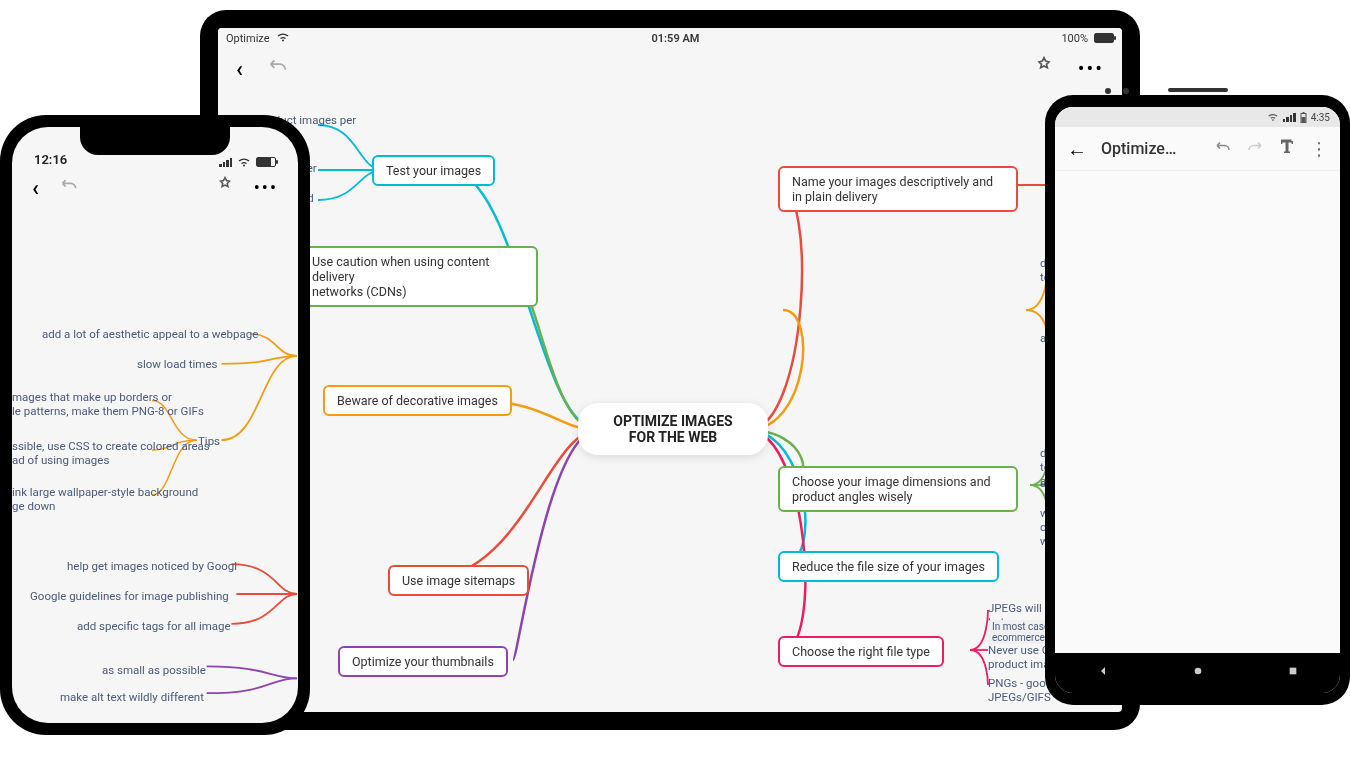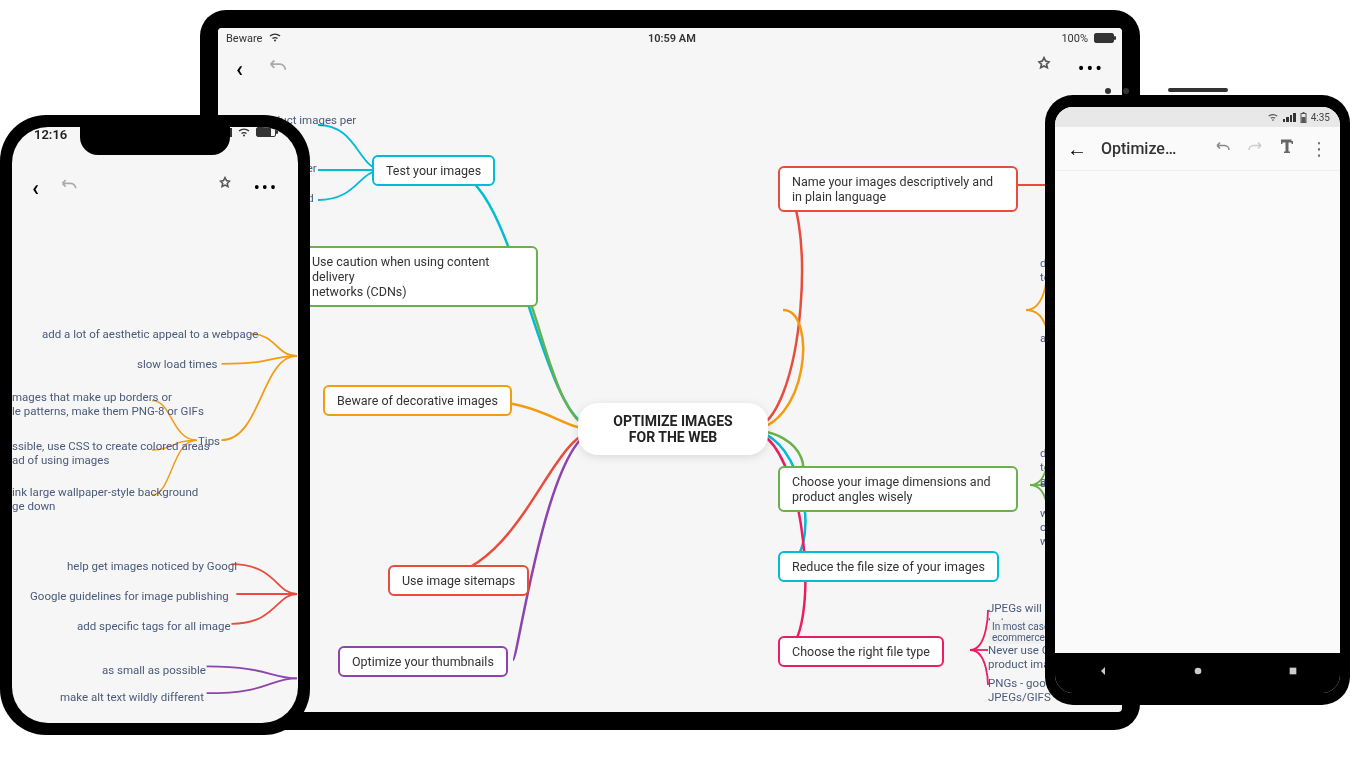--- a/index.html
+++ b/index.html
@@ -25,21 +25,21 @@
 .node{position:absolute;background:#fff;border:2px solid;border-radius:6px;padding:6px 12px;font-size:12.5px;color:#333;max-width:240px}
 .leaf{position:absolute;font-size:11.5px;color:#4a5a7a}
 
 
 .connectors{position:absolute;top:0;left:0;width:100%;height:100%;pointer-events:none}
 
 
 .iphone{position:absolute;left:0px;top:115px;width:310px;height:620px;background:#000;border-radius:46px;padding:12px}
 .iphone-screen{width:100%;height:100%;background:#f6f6f6;border-radius:36px;overflow:hidden;position:relative}
 .notch{position:absolute;top:0;left:50%;transform:translateX(-50%);width:150px;height:28px;background:#000;border-radius:0 0 18px 18px;z-index:5}
-.iphone-status{height:40px;display:flex;justify-content:space-between;align-items:flex-start;padding:0 22px;font-size:13px;font-weight:600;color:#222}
+.iphone-status{height:40px;display:flex;justify-content:space-between;align-items:flex-end;padding:0 22px;font-size:13px;font-weight:600;color:#222}
 .iphone-toolbar{height:40px;display:flex;justify-content:space-between;align-items:center;padding:0 20px}
 .iphone-toolbar .left,.iphone-toolbar .right{display:flex;gap:20px;align-items:center}
 .iphone-canvas{position:absolute;top:80px;left:0;right:0;bottom:0}
 
 
 .android{position:absolute;right:0px;top:95px;width:305px;height:610px;background:#000;border-radius:28px;padding:12px 10px}
 .android-screen{width:100%;height:100%;background:#fafafa;border-radius:18px;overflow:hidden;position:relative;display:flex;flex-direction:column}
 .android-speaker{position:absolute;top:-7px;left:50%;transform:translateX(-50%);width:60px;height:4px;background:#333;border-radius:2px}
 .android-dots{position:absolute;top:-7px;left:60px;display:flex;gap:12px}
 .android-dots span{width:6px;height:6px;border-radius:50%;background:#333}
@@ -57,28 +57,28 @@
 .batt::after{content:'';position:absolute;right:-3px;top:2px;width:2px;height:4px;background:#333;border-radius:1px}
 .batt i{display:block;height:100%;background:#333;width:80%}
 </style>
 </head>
 <body>
 
 <div class="tablet">
   <div class="tablet-screen">
     <div class="ipad-status">
       <div class="left">
-        <span>Beware</span>
+        <span>Optimize</span>
         <span>
           <svg width="14" height="10" viewBox="0 0 14 10">
               <path d="M7 9.5a1 1 0 100-2 1 1 0 000 2zm-3-3.5a5 5 0 016 0l-1 1a3.5 3.5 0 00-4 0zM1.5 3.5a9 9 0 0111 0l-1 1a7.5 7.5 0 00-9 0z" fill="#333"></path>
             </svg>
         </span>
       </div>
-      <div style="font-weight:600">10:59 AM</div>
+      <div style="font-weight:600">01:59 AM</div>
       <div class="right">
         <span>100%</span>
         <span class="batt">
             <i style="width:100%"></i>
           </span>
       </div>
     </div>
     <div class="ipad-toolbar">
       <div class="left">
         <span class="icon-chevron-left">‹</span>
@@ -138,21 +138,21 @@
 
       <div class="center-node">OPTIMIZE IMAGES FOR THE WEB</div>
 
       <div class="node" style="border-color:#00bcd4;left:154px;top:67px">Test your images</div>
       <div class="node" style="border-color:#6ab04c;left:80px;top:158px;white-space:pre-line">Use caution when using content delivery
 networks (CDNs)</div>
       <div class="node" style="border-color:#f39c12;left:105px;top:297px">Beware of decorative images</div>
       <div class="node" style="border-color:#8e44ad;left:120px;top:558px">Optimize your thumbnails</div>
       <div class="node" style="border-color:#e74c3c;left:170px;top:477px">Use image sitemaps</div>
 
-      <div class="node" style="border-color:#e74c3c;left:560px;top:78px;width:240px">Name your images descriptively and in plain language</div>
+      <div class="node" style="border-color:#e74c3c;left:560px;top:78px;width:240px">Name your images descriptively and in plain delivery</div>
       <div class="node" style="border-color:#00bcd4;left:560px;top:463px">Reduce the file size of your images</div>
       <div class="node" style="border-color:#6ab04c;left:560px;top:378px;width:250px">Choose your image dimensions and product angles wisely</div>
       <div class="node" style="border-color:#e91e63;left:560px;top:548px">Choose the right file type</div>
 
       <div class="leaf" style="left:0px;top:25px">nber of product images per</div>
       <div class="leaf" style="left:75px;top:73px">refer</div>
       <div class="leaf" style="left:80px;top:103px">uld</div>
 
       <div class="leaf" style="left:822px;top:168px">dds SEO value to your website</div>
       <div class="leaf" style="left:822px;top:243px">attributes</div>

